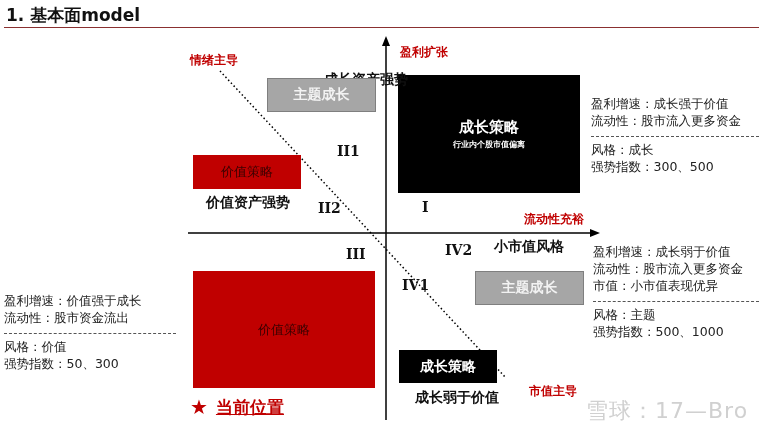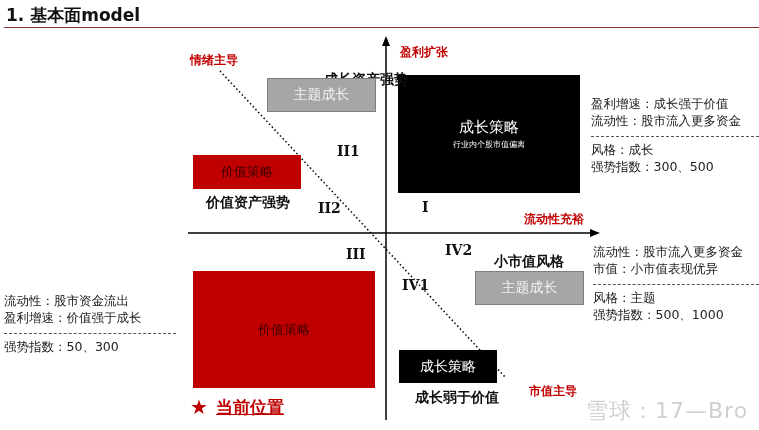--- a/index.html
+++ b/index.html
@@ -4,21 +4,21 @@
 <style>
   html, body { margin:0; padding:0; background:#ffffff; }
   body { width:759px; height:430px; position:relative; overflow:hidden;
          font-family:"DejaVu Sans", "Liberation Sans", sans-serif; color:#111; }
   .abs { position:absolute; }
   .title { left:6px; top:4px; font-size:17px; font-weight:bold; color:#111; }
   .title-rule { left:4px; top:27px; width:755px; height:1px; background:#8a3030; }
   .red-label { color:#c00000; font-weight:bold; font-size:12px; }
   .bold-label { font-weight:bold; font-size:14px; color:#111; }
   .roman { font-family:"DejaVu Serif", "Liberation Serif", serif; font-weight:bold; font-size:14px; color:#111; }
-  .box { display:flex; flex-direction:column; align-items:center; justify-content:center; text-align:center; }
+  .box { display:flex; flex-direction:column; align-items:center; justify-content:center; text-align:center;font-weight:bold; }
   .box-gray { background:#a6a6a6; border:1px solid #7f7f7f; color:#f2f2f2; font-size:14px; }
   .box-black { background:#000; color:#fff;justify-content:center; }
   .box-red { background:#c00000; color:#3a0000; font-weight:normal; font-size:13px; }
   .info { font-size:12.5px; line-height:17px; color:#222; white-space:nowrap; }
   .dash { border-top:1px dashed #555; height:0; }
   .watermark { color:#d0d0d0; font-size:22px; letter-spacing:1px; }
 </style>
 </head>
 <body>
 
@@ -57,37 +57,39 @@
 <div class="abs bold-label" style="left:278px;top:71px;margin-left:46px;">成长资产强势</div>
 <div class="abs box box-gray" style="left:267px;top:78px;width:107px;height:32px;">主题成长</div>
 <div class="abs roman" style="left:337px;top:143px;">II1</div>
 <div class="abs box box-red" style="left:193px;top:155px;width:108px;height:34px;">价值策略</div>
 <div class="abs bold-label" style="left:206px;top:194px;">价值资产强势</div>
 <div class="abs roman" style="left:318px;top:200px;">II2</div>
 
 <div class="abs roman" style="left:346px;top:246px;">III</div>
 <div class="abs box box-red" style="left:193px;top:271px;width:182px;height:117px;">价值策略</div>
 <div class="abs info" style="left:4px;top:292px;">
+  <div>盈利增速：价值强于成长</div>
   <div>流动性：股市资金流出</div>
-  <div>盈利增速：价值强于成长</div>
   <div class="dash" style="width:172px;margin:7px 0 4px 0;"></div>
+  <div>风格：价值</div>
   <div>强势指数：50、300</div>
 </div>
 <div class="abs" style="left:190px;top:395px;display:flex;align-items:center;gap:8px;">
   <span style="color:#c00000;font-size:20px;">★</span>
   <span style="color:#c00000;font-weight:bold;font-size:17px;text-decoration:underline;">当前位置</span>
 </div>
 
 <div class="abs roman" style="left:445px;top:242px;">IV2</div>
 <div class="abs roman" style="left:402px;top:277px;">IV1</div>
-<div class="abs bold-label" style="left:494px;top:253px;font-family:Liberation Mono, monospace;">小市值风格</div>
+<div class="abs bold-label" style="left:494px;top:238px;font-family:Liberation Mono, monospace;">小市值风格</div>
 <div class="abs box box-gray" style="left:475px;top:271px;width:107px;height:32px;">主题成长</div>
 <div class="abs box box-black" style="left:399px;top:350px;width:98px;height:33px;font-size:14px;">成长策略</div>
 <div class="abs bold-label" style="left:415px;top:389px;">成长弱于价值</div>
 <div class="abs info" style="left:593px;top:243px;">
+  <div>盈利增速：成长弱于价值</div>
   <div>流动性：股市流入更多资金</div>
   <div>市值：小市值表现优异</div>
   <div class="dash" style="width:166px;margin:7px 0 4px 0;"></div>
   <div>风格：主题</div>
   <div>强势指数：500、1000</div>
 </div>
 
 <div class="abs watermark" style="left:586px;top:396px;">雪球：17—Bro</div>
 
 </body></html>

